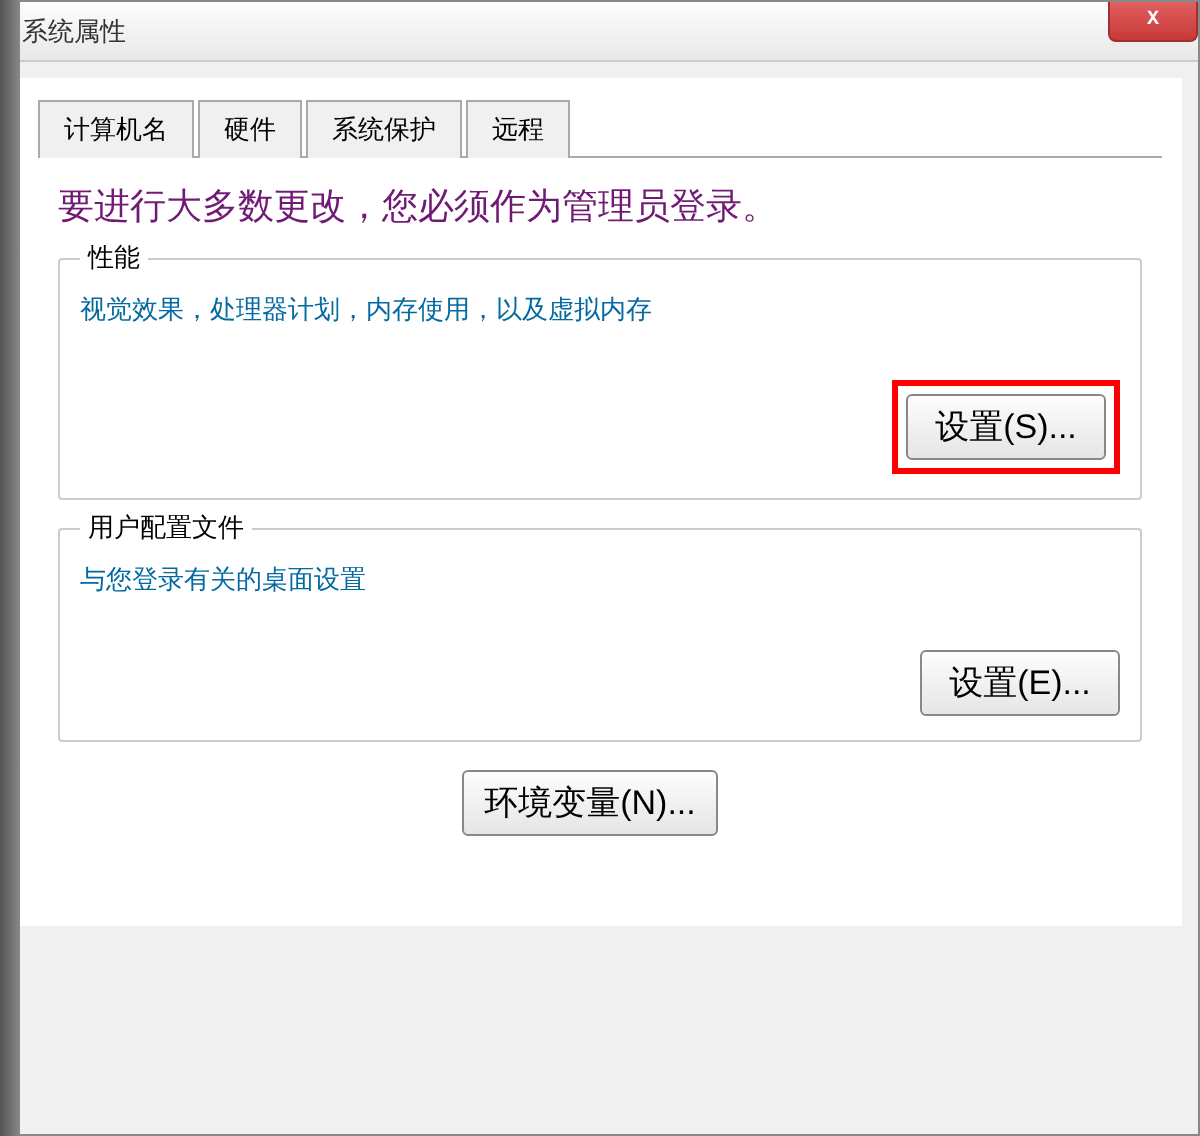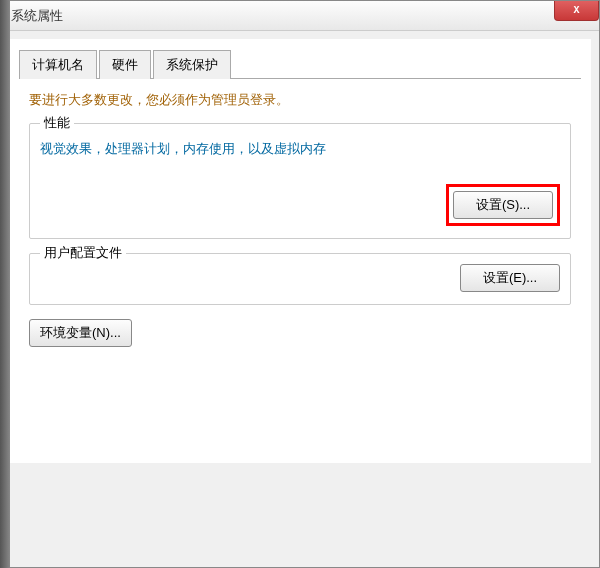--- a/index.html
+++ b/index.html
@@ -79,23 +79,23 @@
     }
     .tab.active {
       background: #fff;
       border-bottom: 1px solid #fff;
       top: 1px;
     }
     .tab-body {
       padding: 12px 10px 10px 10px;
     }
     .intro-text {
-      font-size: 13px;
+      font-size: 18px;
       margin-bottom: 14px;
-      color: #a16207;
+      color: #701a75;
     }
     .group {
       border: 1px solid #ccc;
       border-radius: 2px;
       padding: 10px 10px 12px 10px;
       margin-bottom: 14px;
       position: relative;
     }
     .group-title {
       position: absolute;
@@ -116,32 +116,32 @@
       display: flex;
       justify-content: flex-end;
     }
     .btn {
       min-width: 100px;
       padding: 4px 10px;
       background: linear-gradient(to bottom, #fdfdfd, #e5e5e5);
       border: 1px solid #888;
       border-radius: 3px;
       cursor: pointer;
-      font-size: 13px;
+      font-size: 17px;
       font-family: inherit;
       color: #000;
     }
     .red-highlight {
       border: 3px solid #ff0000;
       padding: 4px;
       display: inline-block;
     }
     .bottom-btn-row {
       display: flex;
-      justify-content: flex-start;
+      justify-content: center;
       padding: 0 10px 0 0;
       margin-top: 4px;
     }
     .left-edge {
       position: absolute;
       left: 0;
       top: 0;
       width: 10px;
       height: 568px;
       background: linear-gradient(to right, #555, #888);
@@ -161,38 +161,40 @@
       <span>X</span>
     </div>
   </div>
 
   <div class="content-area">
 
     <div class="tabs">
       <div class="tab">计算机名</div>
       <div class="tab">硬件</div>
       <div class="tab">系统保护</div>
+      <div class="tab">远程</div>
     </div>
 
     <div class="tab-body">
 
       <div class="intro-text">要进行大多数更改，您必须作为管理员登录。</div>
 
       <div class="group">
         <div class="group-title">性能</div>
         <div class="group-desc">视觉效果，处理器计划，内存使用，以及虚拟内存</div>
         <div class="btn-row">
           <span class="red-highlight">
             <button class="btn">设置(S)...</button>
           </span>
         </div>
       </div>
 
       <div class="group">
         <div class="group-title">用户配置文件</div>
+        <div class="group-desc">与您登录有关的桌面设置</div>
         <div class="btn-row">
           <button class="btn">设置(E)...</button>
         </div>
       </div>
 
 
       <div class="bottom-btn-row">
         <button class="btn">环境变量(N)...</button>
       </div>
 

